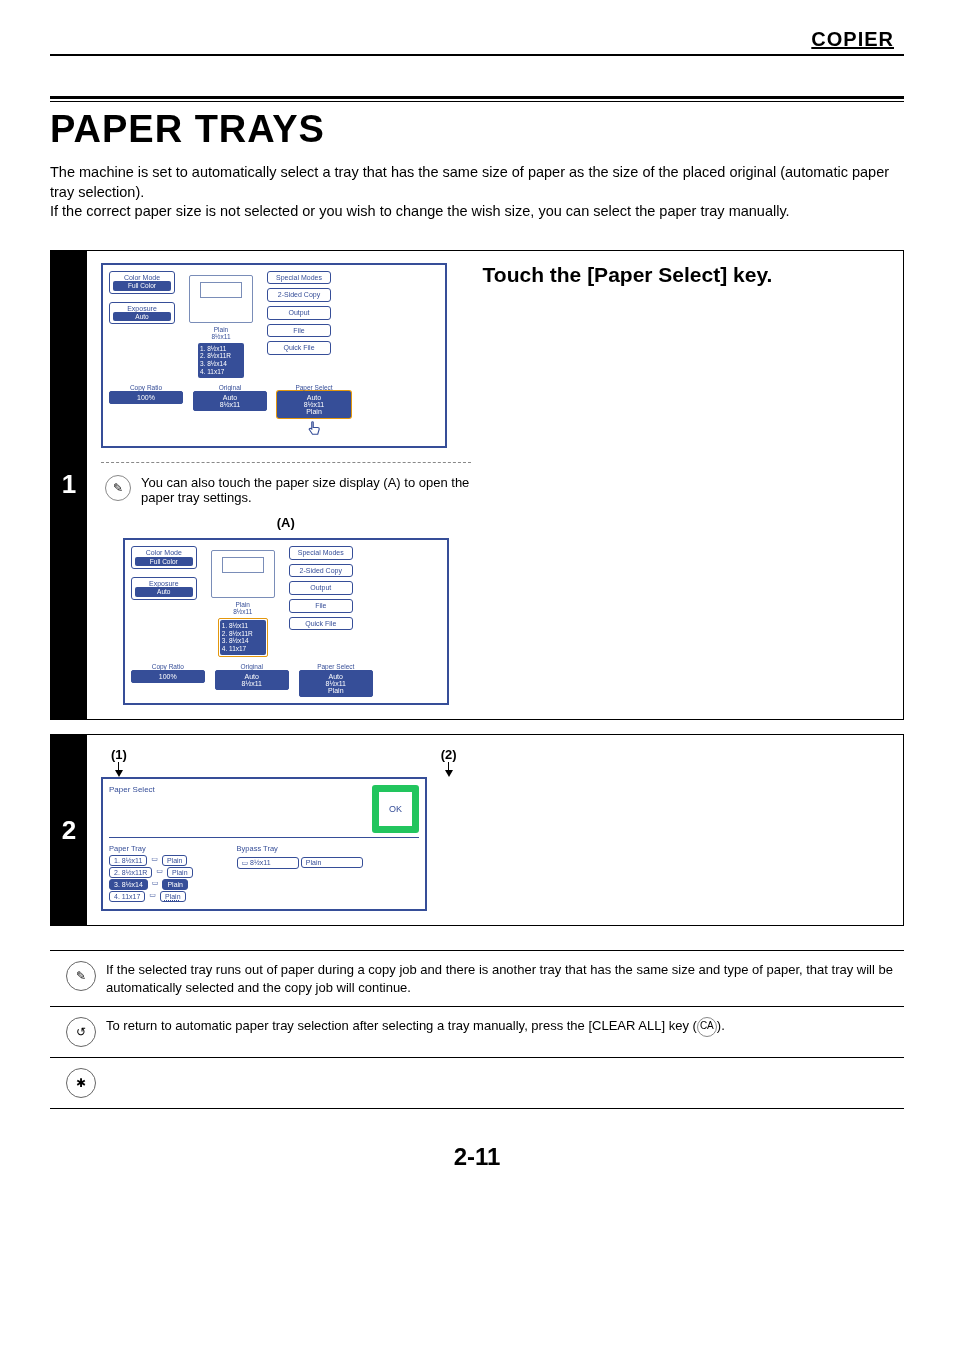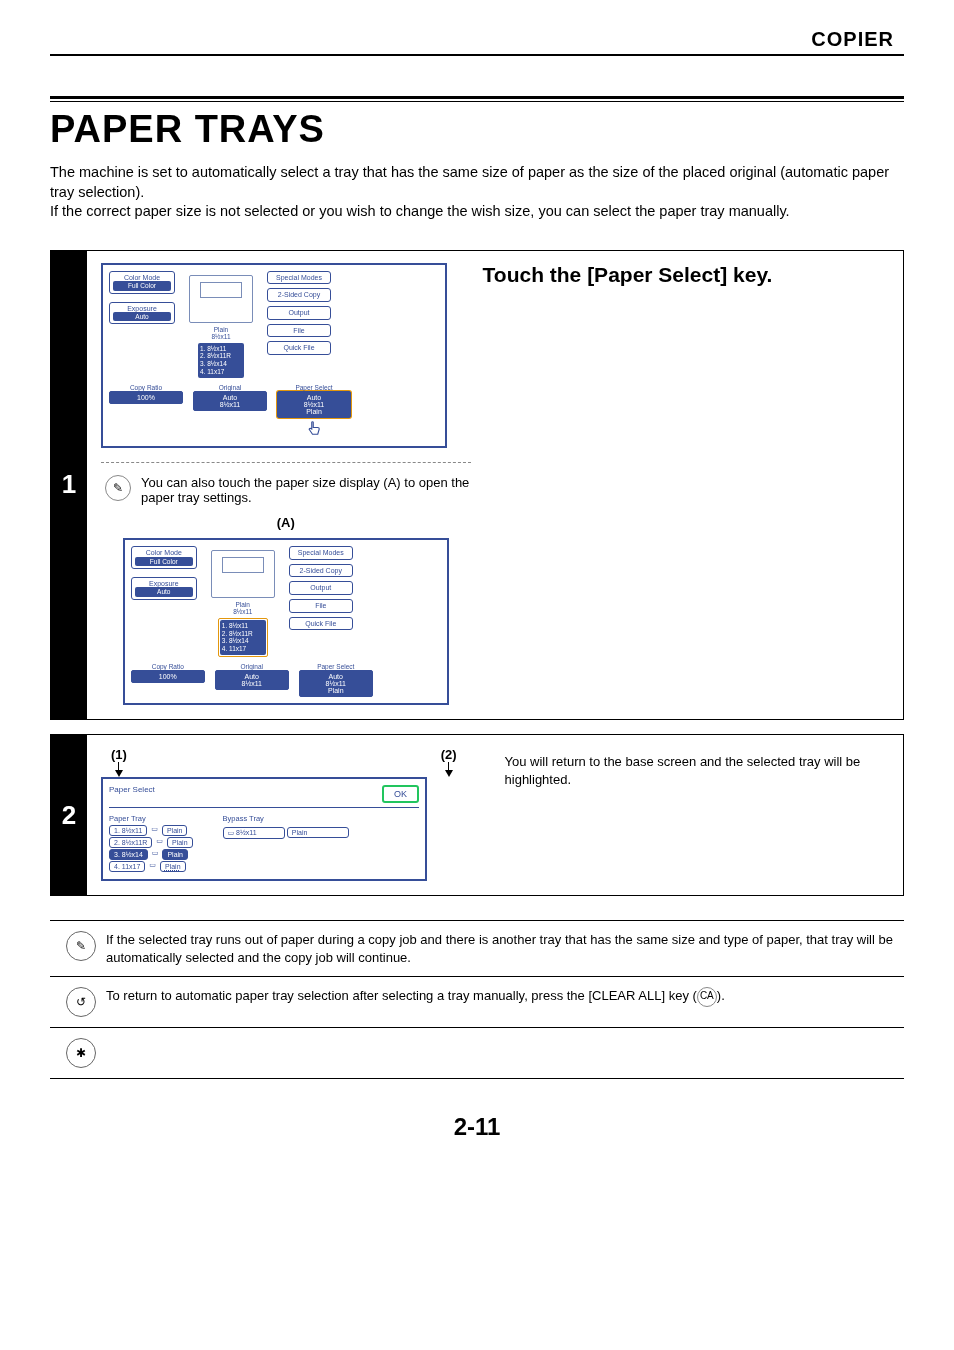--- a/index.html
+++ b/index.html
@@ -1,18 +1,18 @@
 <!DOCTYPE html>
 <html><head>
 <meta charset="utf-8">
 <style>
   body { font-family: Arial, sans-serif; margin:0; background:#fff; color:#000; }
   .page { width: 954px; margin:0 auto; position:relative; padding-bottom:40px; }
   .header-bar { border-bottom:2px solid #000; margin:0 50px; padding-top:28px; padding-bottom:3px; display:flex; justify-content:flex-end;}
-  .header-label { font-weight:bold; font-size:20px; letter-spacing:1px; padding-right:10px;}
+  .header-label { font-weight:bold; font-size:20px; letter-spacing:1px; padding-right:10px;text-decoration:underline;}
   .content { margin:0 50px; }
   .title-rule { border-top:3px solid #000; margin-top:40px;}
   .title-rule2{ border-top:1px solid #000; margin-top:2px;}
   h1 { font-size:38px; font-weight:bold; margin:6px 0 12px; letter-spacing:1px;}
   .intro { font-size:14.5px; line-height:1.35; }
   .thin-rule { border-top:1px solid #000; margin:14px 0 0;}
   .step-wrap { display:flex; border:1px solid #000; border-top:none; }
   .step-num { width:36px; background:#000; color:#fff; display:flex; align-items:center; justify-content:center; font-size:26px; font-weight:bold;}
   .step-body { flex:1; display:flex; padding:12px 14px 14px; gap:12px;}
   .step-left { flex:1; }
@@ -26,21 +26,21 @@
   .hint { font-size:13px;}
   .callout { margin-top:6px; text-align:center; font-weight:bold; font-size:13px;}
   .panel { border:2px solid #364e98; background:#fff; width:330px; padding:6px; font-size:8px; color:#364e98; }
   .panel-btn { border:1px solid #364e98; border-radius:3px; padding:2px 3px; text-align:center; font-size:7px; line-height:1.1;}
   .panel .dark { background:#364e98; color:#fff;}
   .panel .list { font-size:6.5px; background:#364e98; color:#fff; padding:2px; border-radius:2px; width:42px; line-height:1.2;}
   .panel .label-small{font-size:6.5px;text-align:center;}
   .panel-sel { border:2px solid #364e98; padding:6px; width:310px; font-size:8px; color:#364e98;}
   .tray-btn { border:1px solid #364e98; border-radius:3px; padding:1px 4px; font-size:7px; display:inline-block;}
   .tray-row { display:flex; gap:4px; margin:1px 0;}
-  .ok-btn { border:2px solid #22c55e; border-radius:3px; padding:2px 10px; font-size:9px;}
+  .ok-btn { border:7px solid #22c55e; border-radius:3px; padding:12px 10px; font-size:9px;}
   .small-paren { font-weight:bold; font-size:13px; text-align:center;}
   .notes-block { margin-top:24px;}
   .note-row { display:flex; gap:10px; padding:10px 6px; border-top:1px solid #000; border-bottom:1px solid #000; align-items:flex-start;}
   .note-row + .note-row { border-top:none;}
   .note-icon { width:28px; height:28px; border:1px solid #666; border-radius:50%; display:flex; align-items:center; justify-content:center; font-size:12px; flex-shrink:0; margin-left:10px;}
   .note-text { font-size:13px; line-height:1.35;}
   .footer-area { display:flex; justify-content:center; align-items:center; margin-top:28px; position:relative; height:40px;}
   .page-num { font-size:24px; font-weight:bold;}
   .contents-btn { position:absolute; right:0; border:1px solid #5a72c0; border-radius:4px; padding:6px 36px; color:#3b5ac6; font-weight:bold; font-size:19px;}
   .ca-icon { display:inline-block; border:1px solid #888; border-radius:50%; width:18px; height:18px; font-size:10px; line-height:16px; text-align:center; vertical-align:middle;}
@@ -234,21 +234,21 @@
                 <div class="small-paren">(2)</div>
                 <div class="arrow-wire"></div>
                 <div class="arrow-down"></div>
               </div>
           </div>
           <div class="panel-sel">
             <div style="display:flex;justify-content:space-between;border-bottom:1px solid #364e98;padding-bottom:4px;margin-bottom:6px;">
               <span>Paper Select</span>
               <span class="ok-btn">OK</span>
             </div>
-            <div style="display:flex;gap:30px;">
+            <div style="display:flex;gap:44px;">
               <div>
                 <div style="font-size:7.5px;margin-bottom:2px;">Paper Tray</div>
                 <div class="tray-row">
                     <span class="tray-btn">1. 8½x11</span>
                     <span style="font-size:7px;">▭</span>
                     <span class="tray-btn">Plain</span>
                   </div>
                 <div class="tray-row">
                     <span class="tray-btn">2. 8½x11R</span>
                     <span style="font-size:7px;">▭</span>
@@ -269,21 +269,20 @@
                 <div style="font-size:7.5px;margin-bottom:2px;">Bypass Tray</div>
                 <div class="tray-btn" style="width:52px;">▭ <span>8½x11</span></div>
                 <div class="tray-btn" style="width:52px;margin-top:2px;">Plain</div>
               </div>
             </div>
           </div>
         </div>
 
         <div class="step-right">
           <div style="margin-top:6px;">
-            <div class="sub">You will return to the base screen and the selected tray will be highlighted.</div>
           </div>
         </div>
       </div>
     </div>
 
     <div class="notes-block">
       <div class="note-row">
         <span class="note-icon">✎</span>
         <span class="note-text">If the selected tray runs out of paper during a copy job and there is another tray that has the same size and type of paper, that tray will be automatically selected and the copy job will continue.</span>
       </div>

